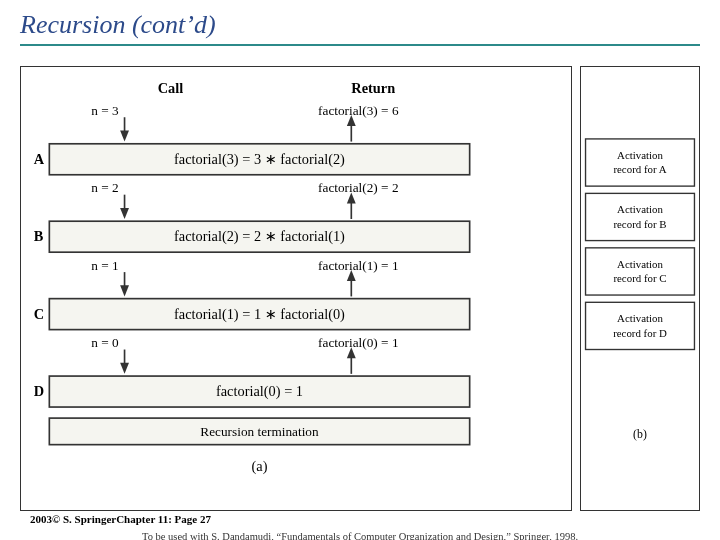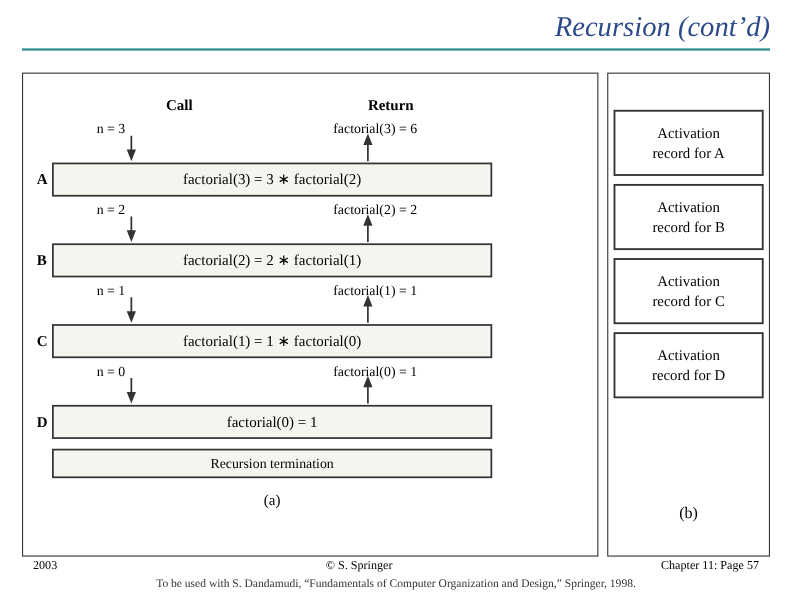--- a/index.html
+++ b/index.html
@@ -15,21 +15,21 @@
     .slide-container {
       width: 720px;
       height: 540px;
       background: #fff;
       display: flex;
       flex-direction: column;
       padding: 10px 20px 6px 20px;
     }
 
     .title {
-      text-align: right;
+      text-align: left;
       font-size: 26px;
       font-style: italic;
       color: #2c4a8a;
       font-weight: normal;
       margin-bottom: 4px;
       padding-bottom: 4px;
       border-bottom: 2px solid #2c8a8a;
     }
 
     .content-area {
@@ -40,40 +40,40 @@
     }
 
     .diagram-a {
       flex: 1;
       border: 1.5px solid #333;
       position: relative;
       padding: 4px;
     }
 
     .diagram-b {
-      width: 148px;
+      width: 120px;
       border: 1.5px solid #333;
       position: relative;
       display: flex;
       flex-direction: column;
       align-items: center;
     }
 
     
     .footer {
       text-align: center;
       font-size: 10.5px;
       color: #333;
       padding-top: 4px;
     }
     .footer-top {
       display: flex;
-      justify-content: space-between;
       font-size: 11px;
       padding: 2px 10px;
+      font-weight: bold;
     }
   </style>
 </head>
 <body>
 
 <div class="slide-container">
   <div class="title">Recursion (cont’d)</div>
 
   <div class="content-area">
 
@@ -166,18 +166,18 @@
         <text x="65" y="248" text-anchor="middle" font-size="12">record for D</text>
 
         <text x="65" y="360" text-anchor="middle" font-size="13">(b)</text>
       </svg>
     </div>
   </div>
 
   <div class="footer-top">
     <span>2003</span>
     <span>© S. Springer</span>
-    <span>Chapter 11: Page 57</span>
+    <span>Chapter 11: Page 27</span>
   </div>
   <div class="footer">
     <span>To be used with S. Dandamudi, “Fundamentals of Computer Organization and Design,” Springer, 1998.</span>
   </div>
 </div>
 
 </body></html>

